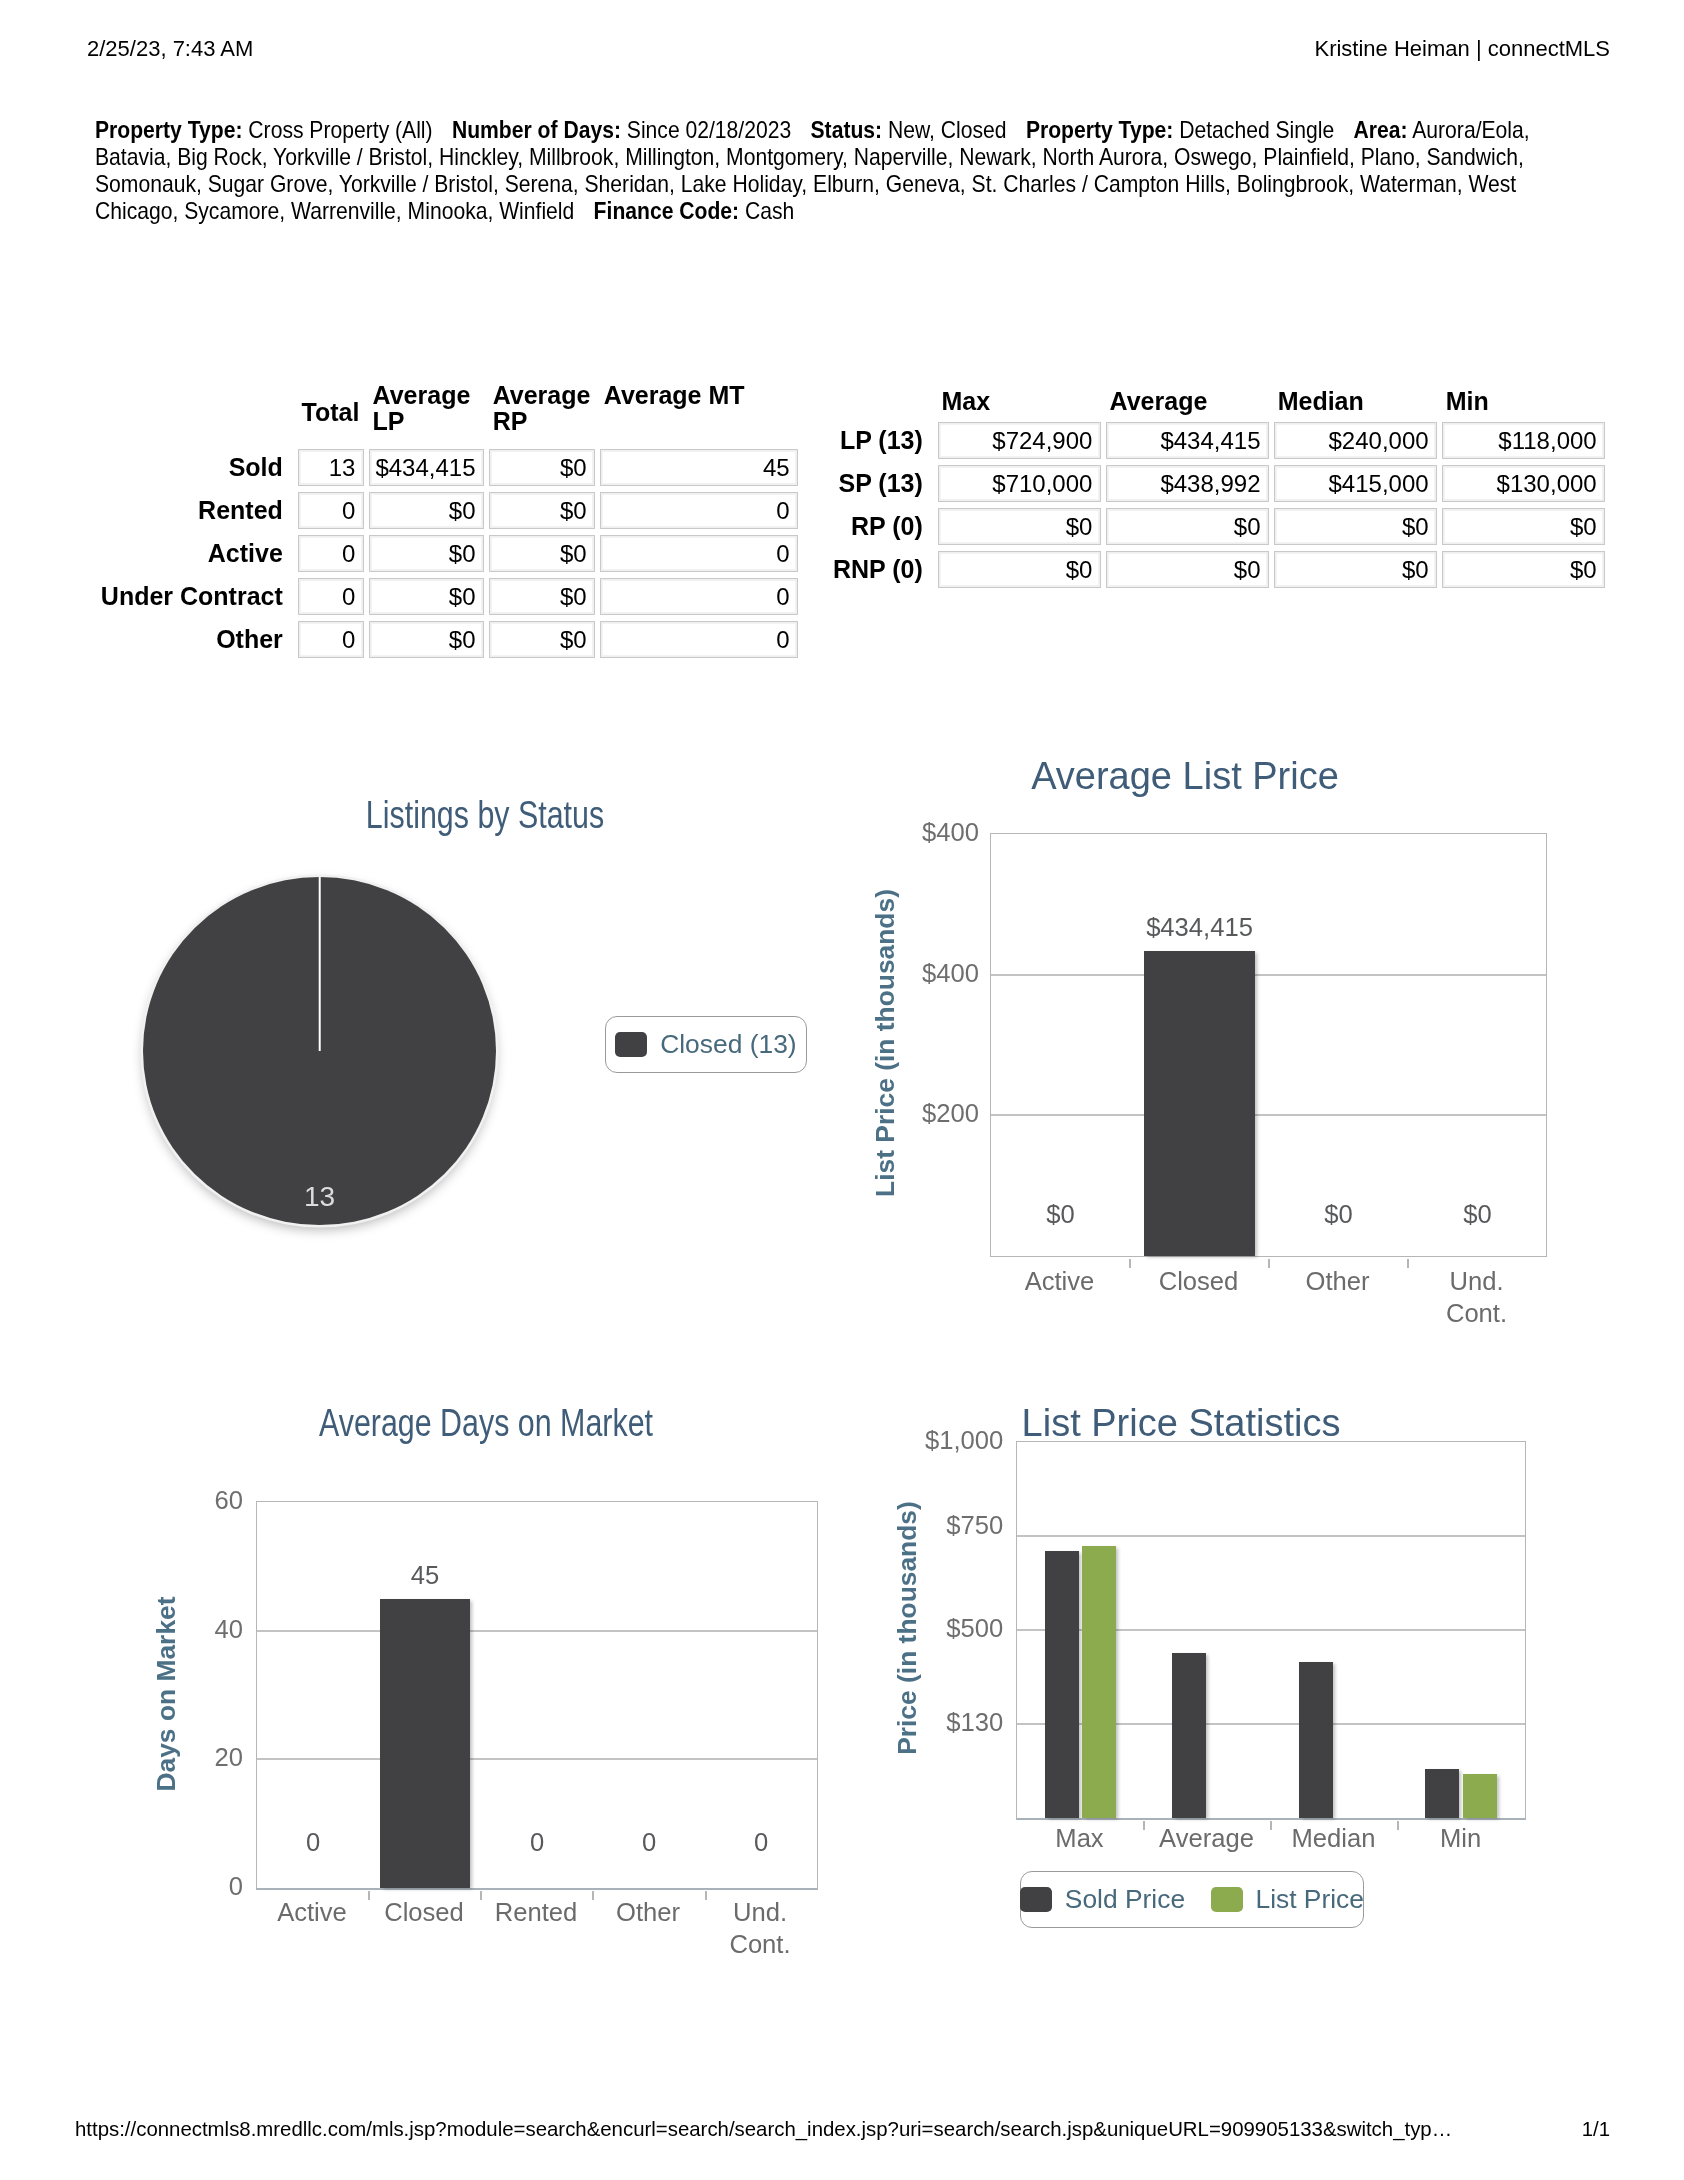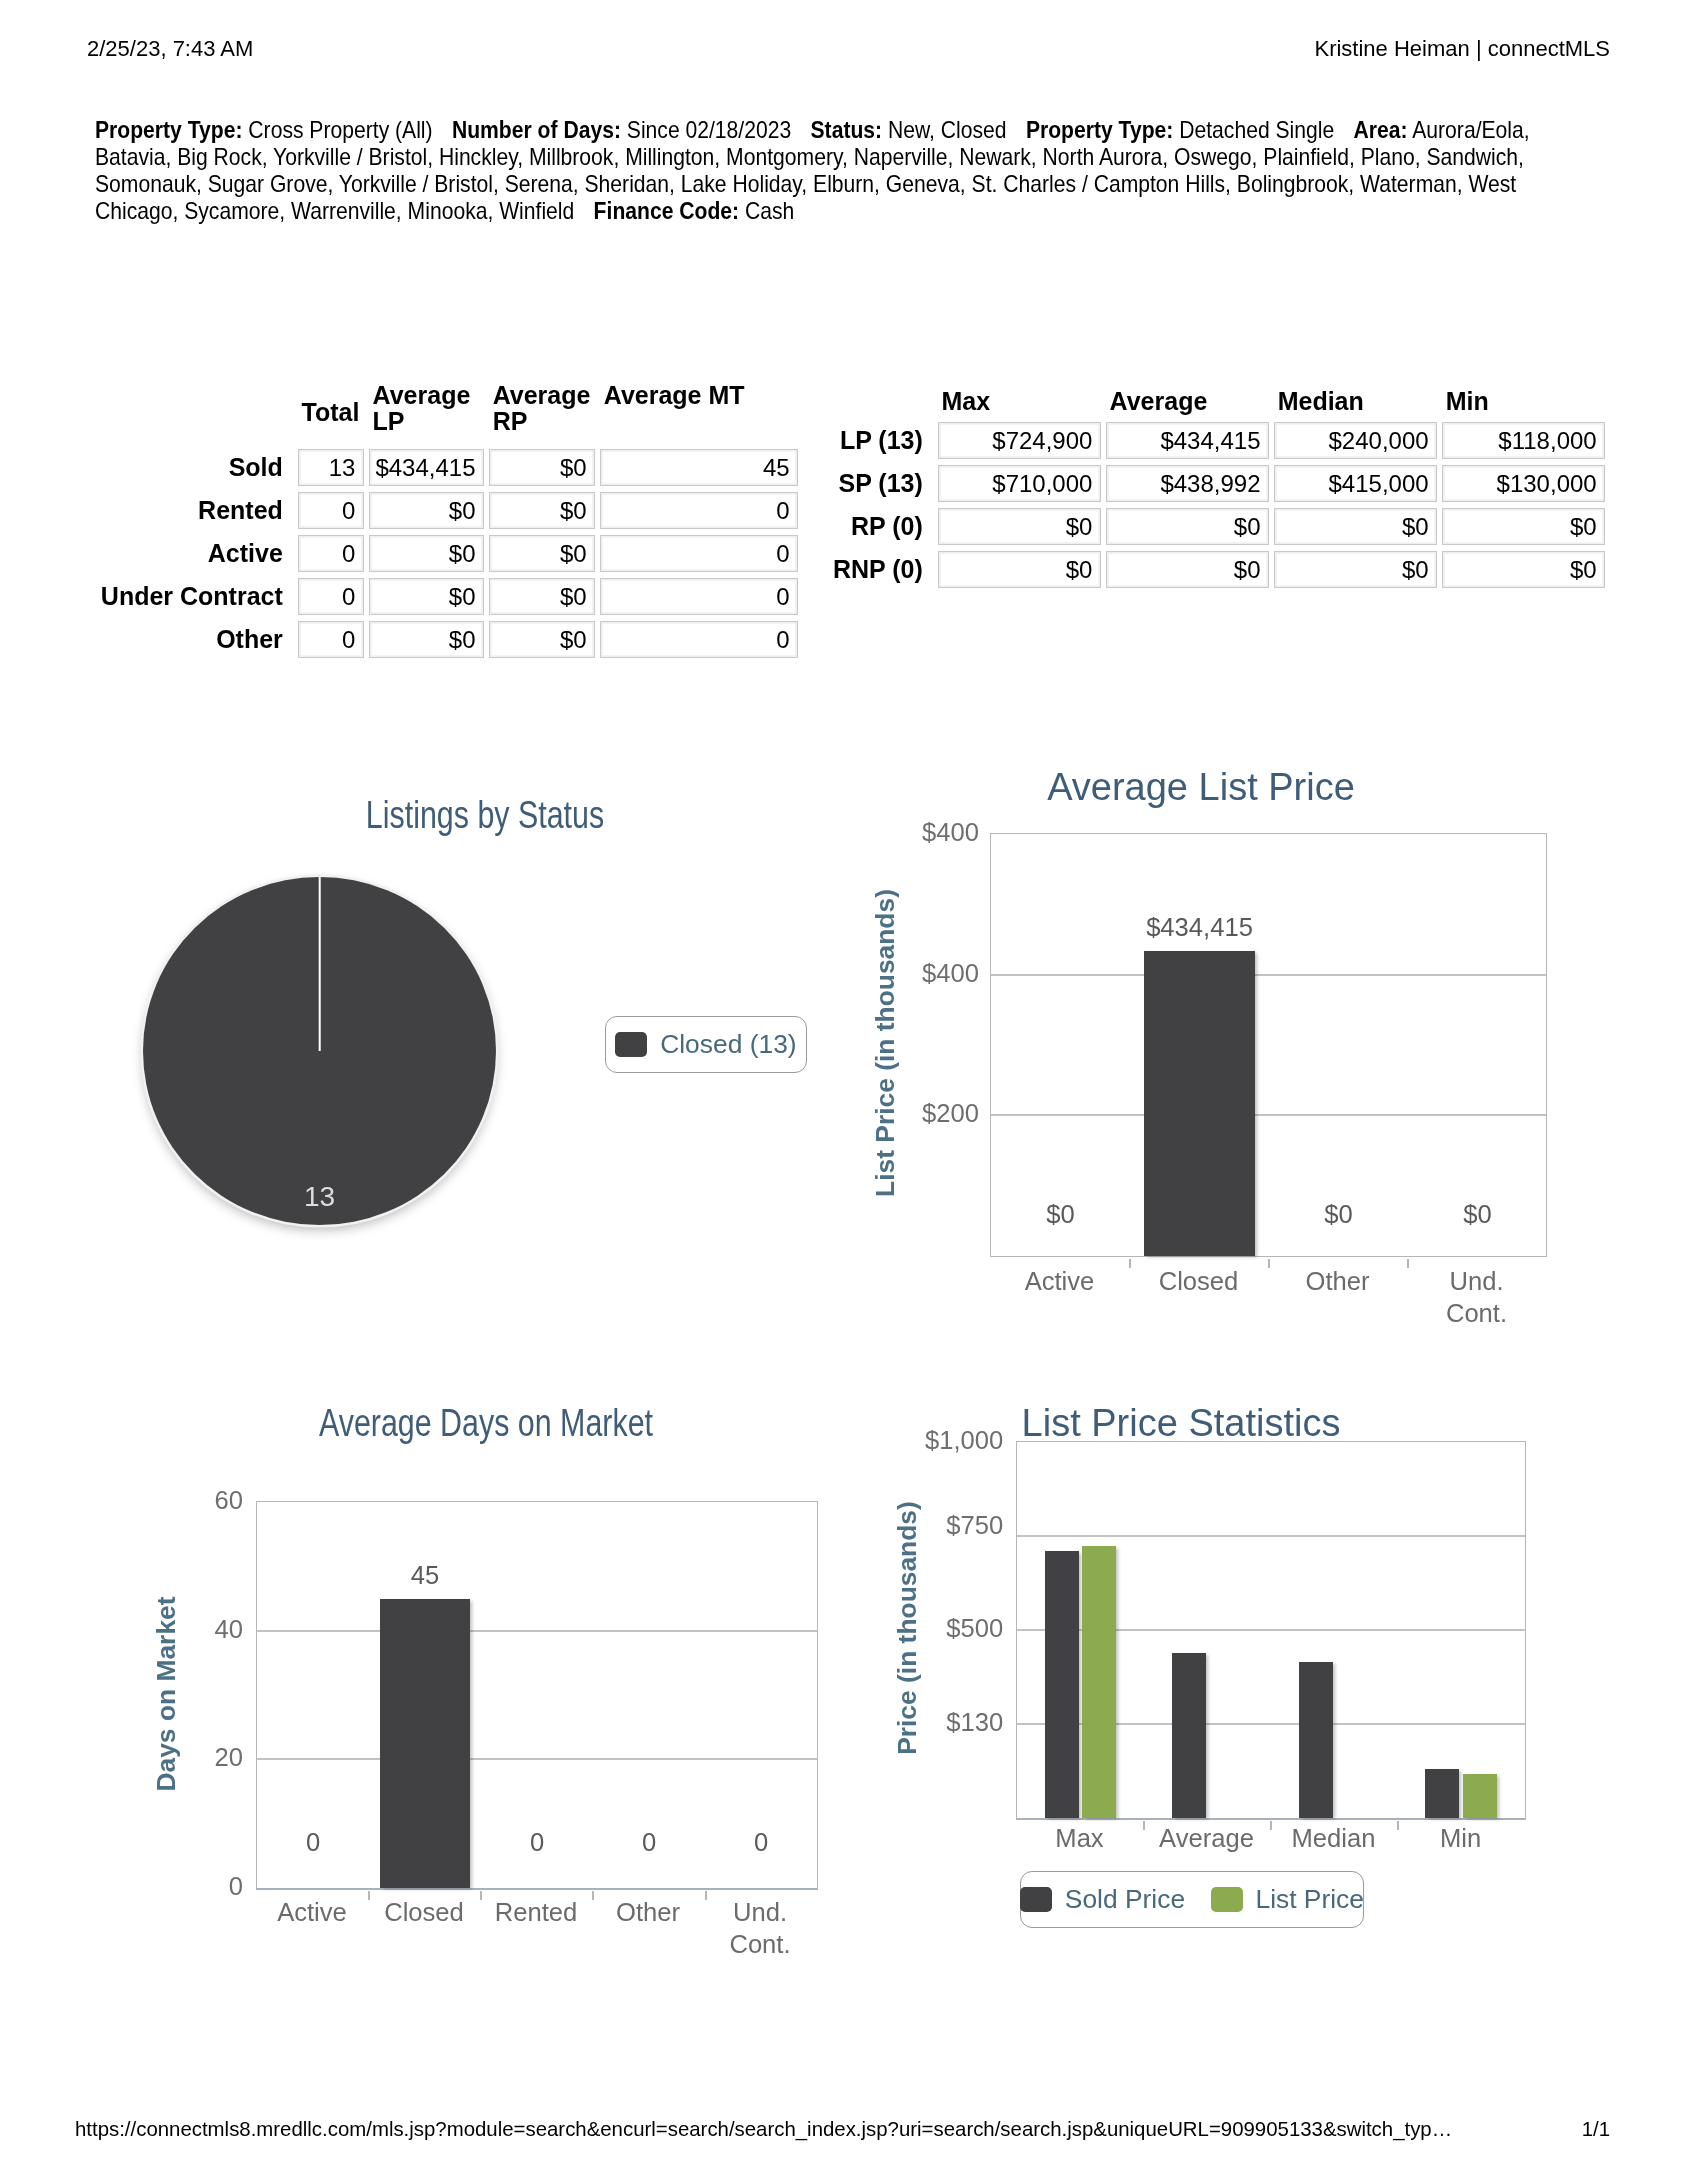--- a/index.html
+++ b/index.html
@@ -60,21 +60,21 @@
   #pie-panel{left:85px;top:784px;width:750px;height:494px;}
   #pie-title{left:102px;top:10.2px;width:596px;}
   .pie{position:absolute;left:58px;top:93px;width:353px;height:348px;border-radius:50%;
     background:#414042;box-shadow:0 0 0 2.6px #f1f1f1, 0 5.1px 12px rgba(0,0,0,.28);}
   .pie-line{position:absolute;left:50%;top:0;width:2.6px;height:50%;background:#fff;transform:translateX(-50%);}
   .pie-count{position:absolute;left:0;right:0;bottom:12px;text-align:center;color:#dcdcdc;font-size:28px;}
   #pie-legend{left:520px;top:232px;width:200px;height:55px;}
 
   
   #alp-panel{left:843px;top:750px;width:767px;height:579px;}
-  #alp-title{left:60px;top:5.1px;width:596px;margin-top:11px;}
+  #alp-title{left:44px;top:5.1px;width:596px;}
   #alp-plot{left:147px;top:83px;width:555px;height:422px;}
   #alp-yticks{left:0;top:83px;width:136px;height:422px;}
   #alp-xrow{left:147px;top:516px;width:555px;}
   #alp-ylabel{width:422px;left:-169px;top:276px;}
 
   
   #adom-panel{left:85px;top:1388px;width:767px;height:596px;}
   #adom-title{left:103px;top:13.6px;width:596px;}
   #adom-plot{left:171px;top:113px;width:560px;height:386px;}
   #adom-yticks{left:17px;top:113px;width:141px;height:386px;}

